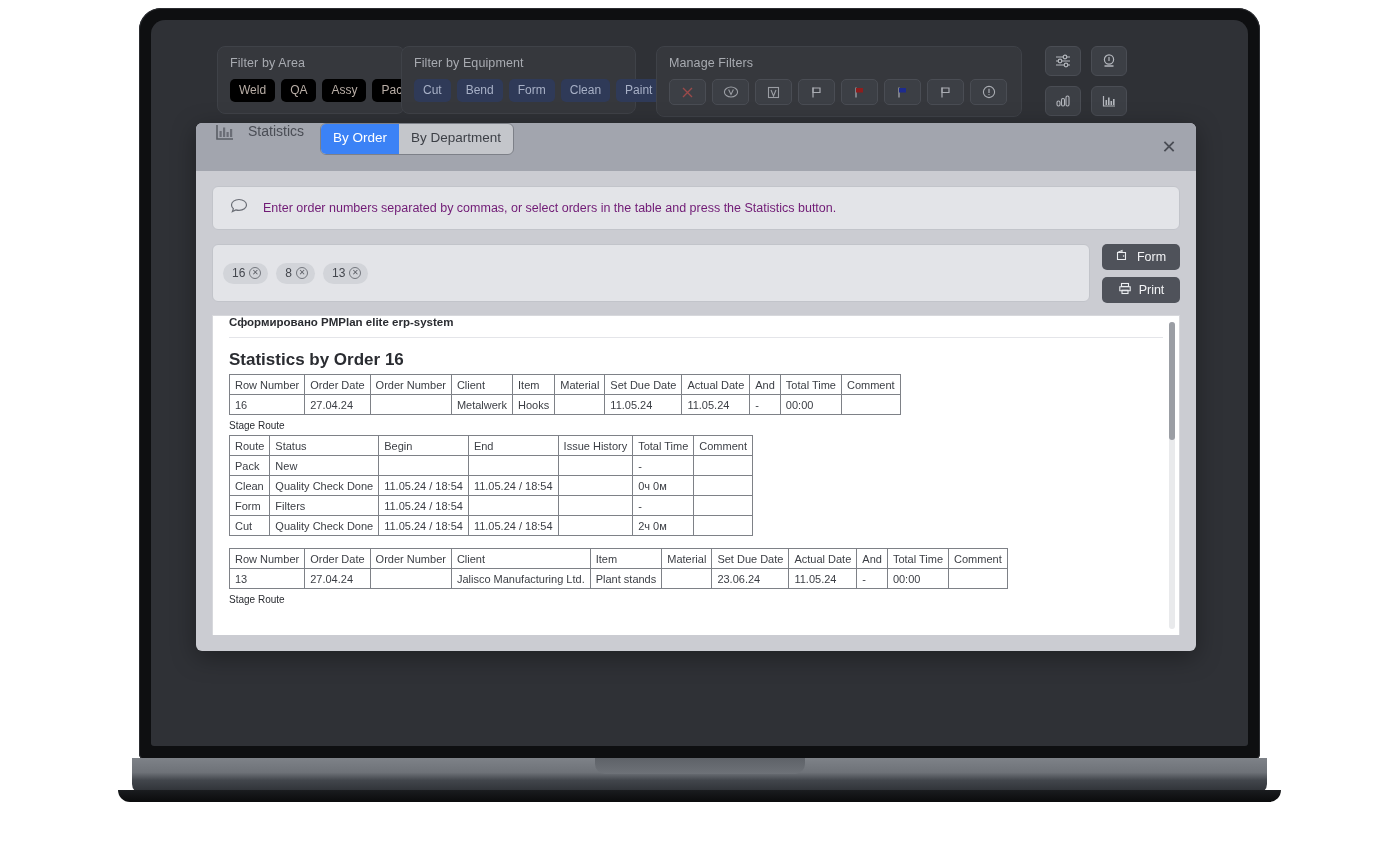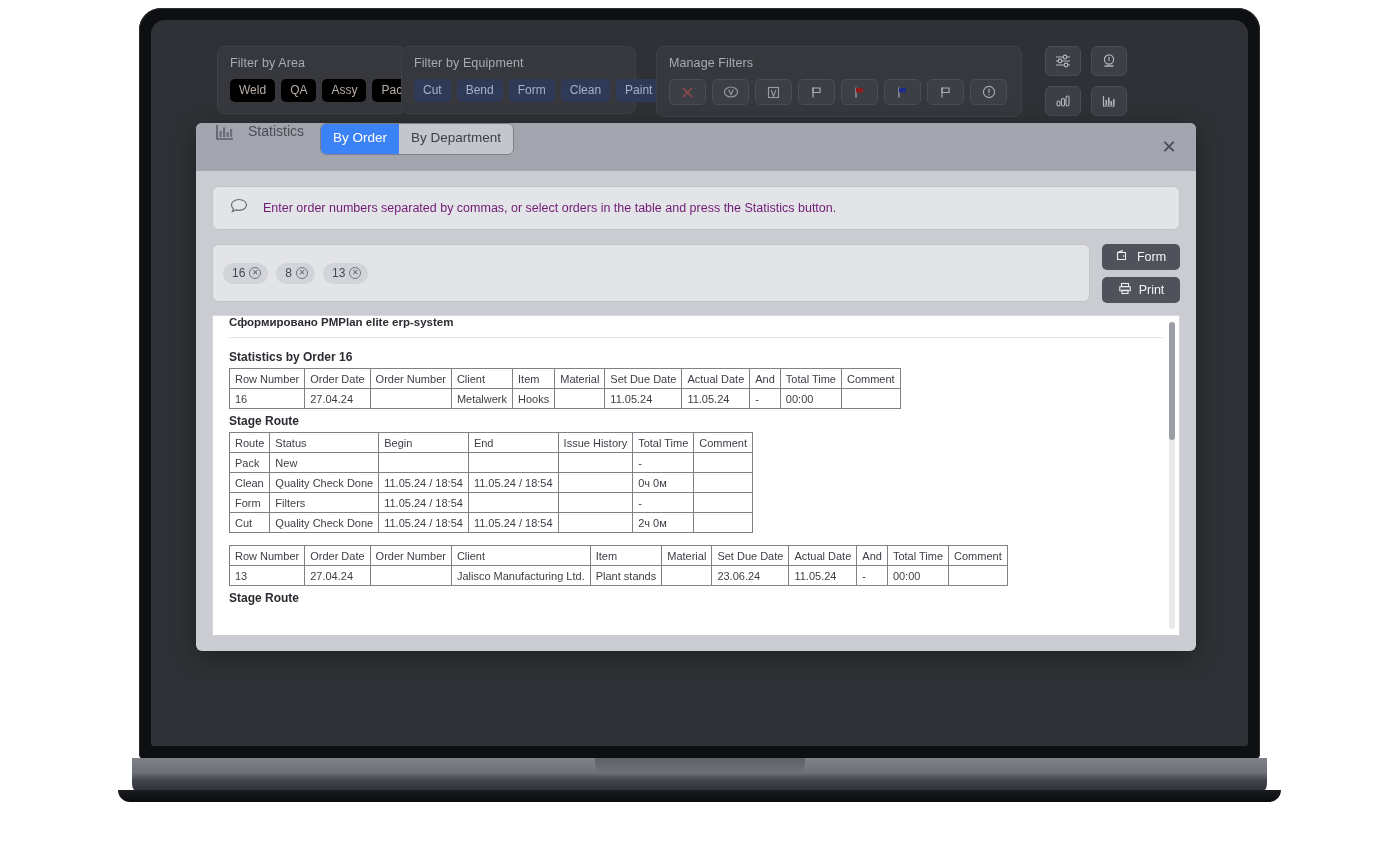--- a/index.html
+++ b/index.html
@@ -237,34 +237,34 @@
     background: #ffffff;
     height: 320px;
     overflow: hidden;
     border: 1px solid #d7d8dc;
     border-bottom: none;
   }
   .doc-pad { padding: 0 16px; }
   .doc-head { font-size: 11.5px; color: #2a2c31; font-weight: bold; }
   .doc-url { font-size: 11.5px; color: #4b4e55; margin-top: 2px; }
   .doc-rule { height: 1px; background: #e4e5e9; margin: 9px 0 9px 0; }
-  .sec-title { font-size: 12px; font-weight: bold; color: #2a2c31; margin: 12px 0 4px 0; }
+  .sec-title { font-size: 17px; font-weight: bold; color: #2a2c31; margin: 12px 0 4px 0; }
 
   table.doc-tbl { border-collapse: collapse; }
   table.doc-tbl td, table.doc-tbl th {
     border: 1px solid #7e8187;
     font-size: 11px;
     color: #3b3e44;
     padding: 3px 5px;
     text-align: left;
     font-weight: normal;
     white-space: nowrap;
     height: 20px;
   }
-  .stage-lbl { font-size: 12px; font-weight: bold; color: #2a2c31; margin: 5px 0 4px 0; }
+  .stage-lbl { font-size: 10px; font-weight: normal; color: #2a2c31; margin: 5px 0 4px 0; }
 
   .doc-scroll {
     position: absolute;
     right: 4px; top: 6px;
     width: 6px; height: 118px;
     background: #9b9ea4;
     border-radius: 3px;
   }
   .doc-scroll-track {
     position: absolute;

